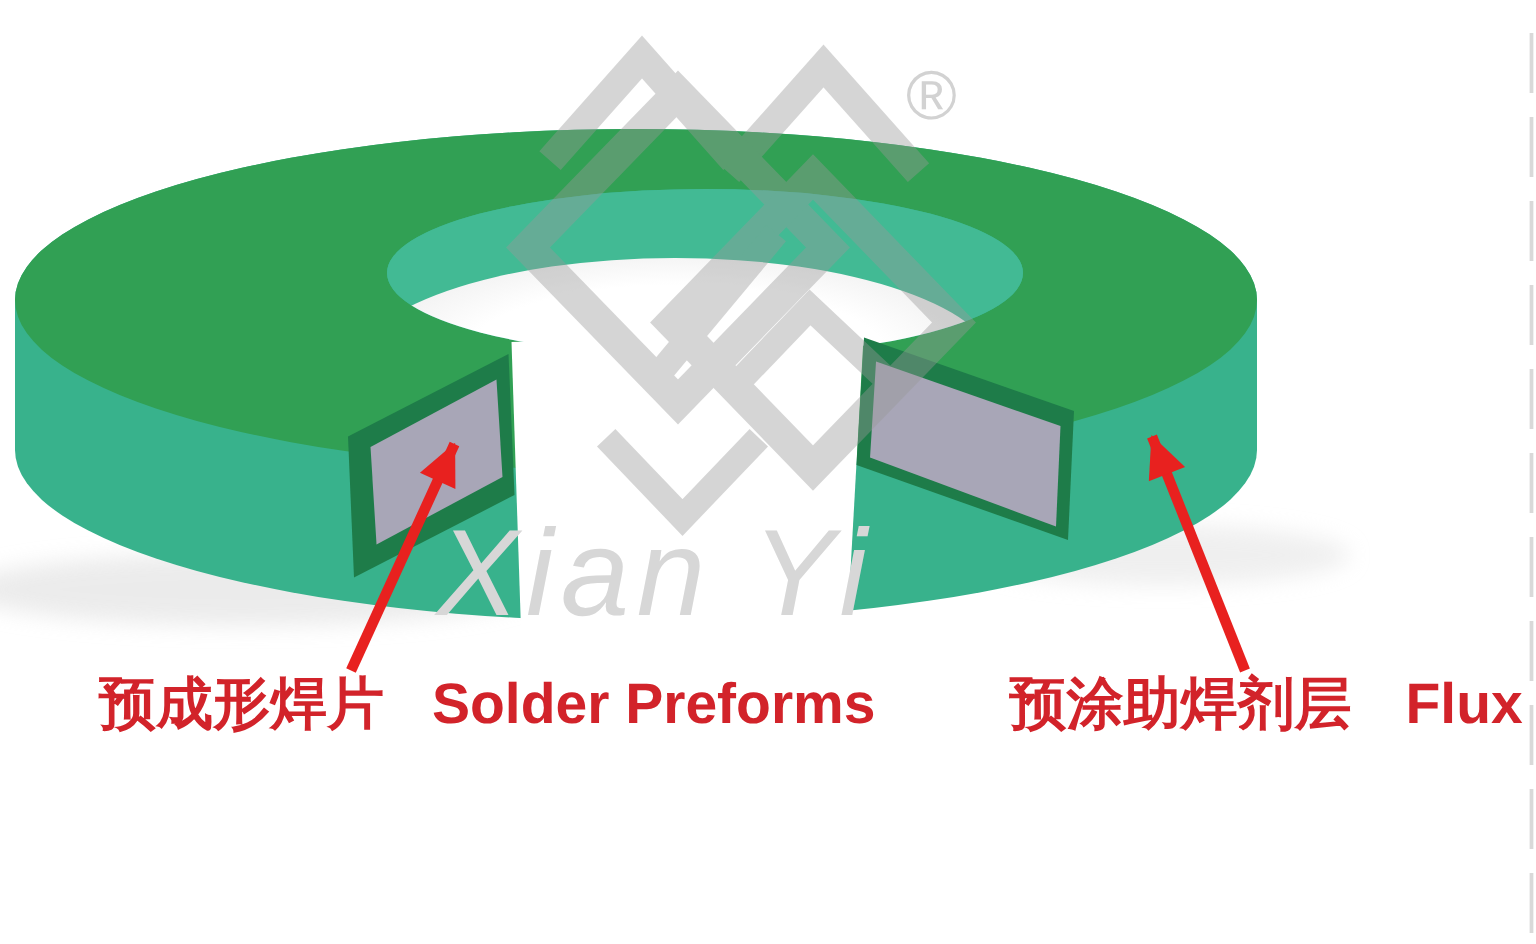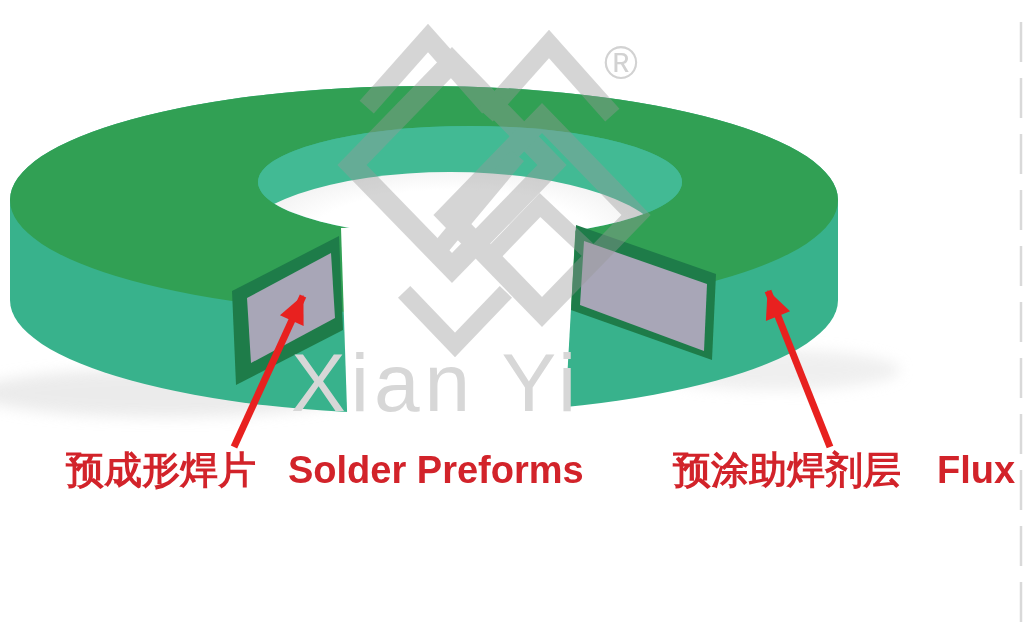--- a/index.html
+++ b/index.html
@@ -4,21 +4,21 @@
 <style>
   html,body{margin:0;padding:0;background:#ffffff;}
   .stage{
     position:relative;width:1024px;height:629px;background:#ffffff;
     overflow:hidden;font-family:"Liberation Sans","DejaVu Sans",sans-serif;
   }
   .stage svg{position:absolute;left:0;top:0;}
   #arrow-layer{pointer-events:none;}
   .wm-text{
     position:absolute;left:291px;top:342px;width:340px;
-    font-size:82px;font-weight:400;line-height:1.0;
+    font-style:italic;font-size:82px;font-weight:400;line-height:1.0;
     color:#d7d7d7;letter-spacing:5px;white-space:nowrap;z-index:2;
   }
   .reg-mark{
     position:absolute;left:604px;top:40px;font-size:46px;line-height:1;
     color:#d2d2d2;font-style:normal;z-index:2;
   }
   .callout{
     position:absolute;top:450px;display:flex;align-items:baseline;
     color:#d2232a;font-weight:bold;font-size:38px;line-height:1.1;
     white-space:nowrap;z-index:4;

